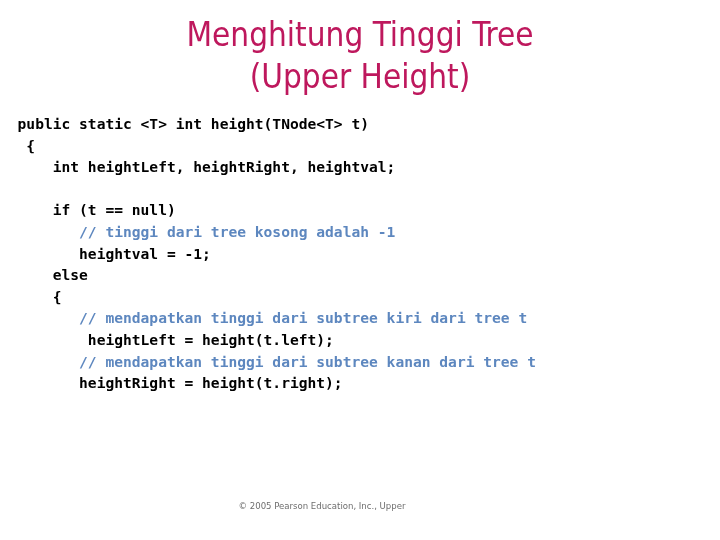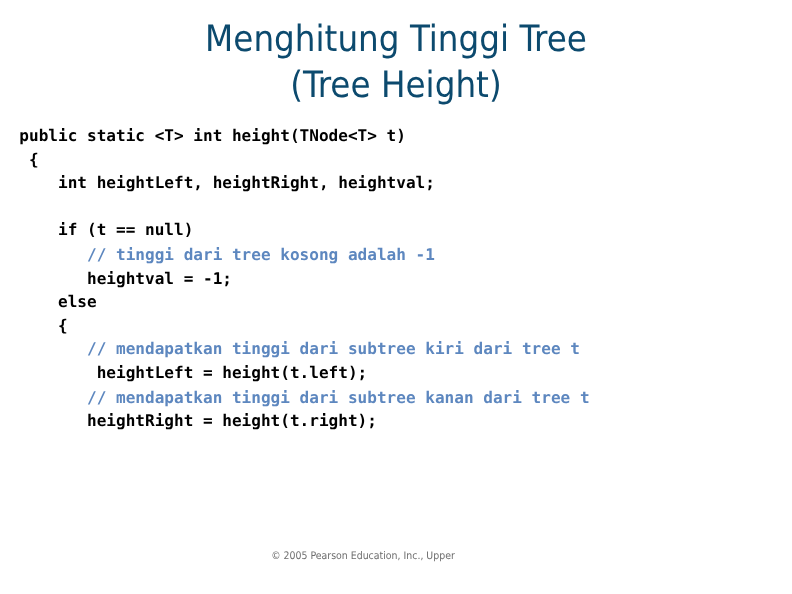--- a/index.html
+++ b/index.html
@@ -21,21 +21,21 @@
     background: #ffffff;
   }
 
   
   .title-block {
     position: absolute;
     left: 0;
     top: 14px;
     width: 720px;
     text-align: center;
-    color: #0c4a6e;
+    color: #be185d;
     font-family: "DejaVu Sans Condensed", "Liberation Sans Narrow", "Liberation Sans", sans-serif;
     font-size: 33px;
     font-weight: 400;
     line-height: 42px;
     letter-spacing: 0px;
   }
   .title-line {
     display: block;
     white-space: pre;
   }
@@ -72,35 +72,34 @@
   .footer {
     position: absolute;
     left: 0;
     top: 499px;
     width: 644px;
     text-align: center;
     font-family: "DejaVu Sans Condensed", "Liberation Sans Narrow", "Liberation Sans", sans-serif;
     font-size: 9.5px;
     line-height: 13px;
     color: #6e6e6e;
-    padding-left: 8px;
   }
   .footer-line {
     display: block;
     white-space: pre;
   }
 </style>
 </head>
 <body>
 
 <div class="slide">
 
   <div class="title-block">
     <span class="title-line">Menghitung Tinggi Tree</span>
-    <span class="title-line">(Tree Height)</span>
+    <span class="title-line">(Upper Height)</span>
   </div>
 
   <div class="code-block" id="code-listing" style="color: rgb(0, 0, 0);"><span class="code-line"><span class="tok-code">  public static &lt;T&gt; int height(TNode&lt;T&gt; t)</span></span><span class="code-line"><span class="tok-code">   {</span></span><span class="code-line"><span class="tok-code">      int heightLeft, heightRight, heightval;</span></span><span class="code-line blank"></span><span class="code-line"><span class="tok-code">      if (t == null)</span></span><span class="code-line"><span class="tok-comment" style="color: rgb(93, 135, 191);">         // tinggi dari tree kosong adalah -1</span></span><span class="code-line"><span class="tok-code">         heightval = -1;</span></span><span class="code-line"><span class="tok-code">      else</span></span><span class="code-line"><span class="tok-code">      {</span></span><span class="code-line"><span class="tok-comment" style="color: rgb(93, 135, 191);">         // mendapatkan tinggi dari subtree kiri dari tree t</span></span><span class="code-line"><span class="tok-code">          heightLeft = height(t.left);</span></span><span class="code-line"><span class="tok-comment" style="color: rgb(93, 135, 191);">         // mendapatkan tinggi dari subtree kanan dari tree t</span></span><span class="code-line"><span class="tok-code">         heightRight = height(t.right);</span></span></div>
 
   <div class="footer">
     <span class="footer-line">© 2005 Pearson Education, Inc., Upper</span>
   </div>
 
 </div>
 

